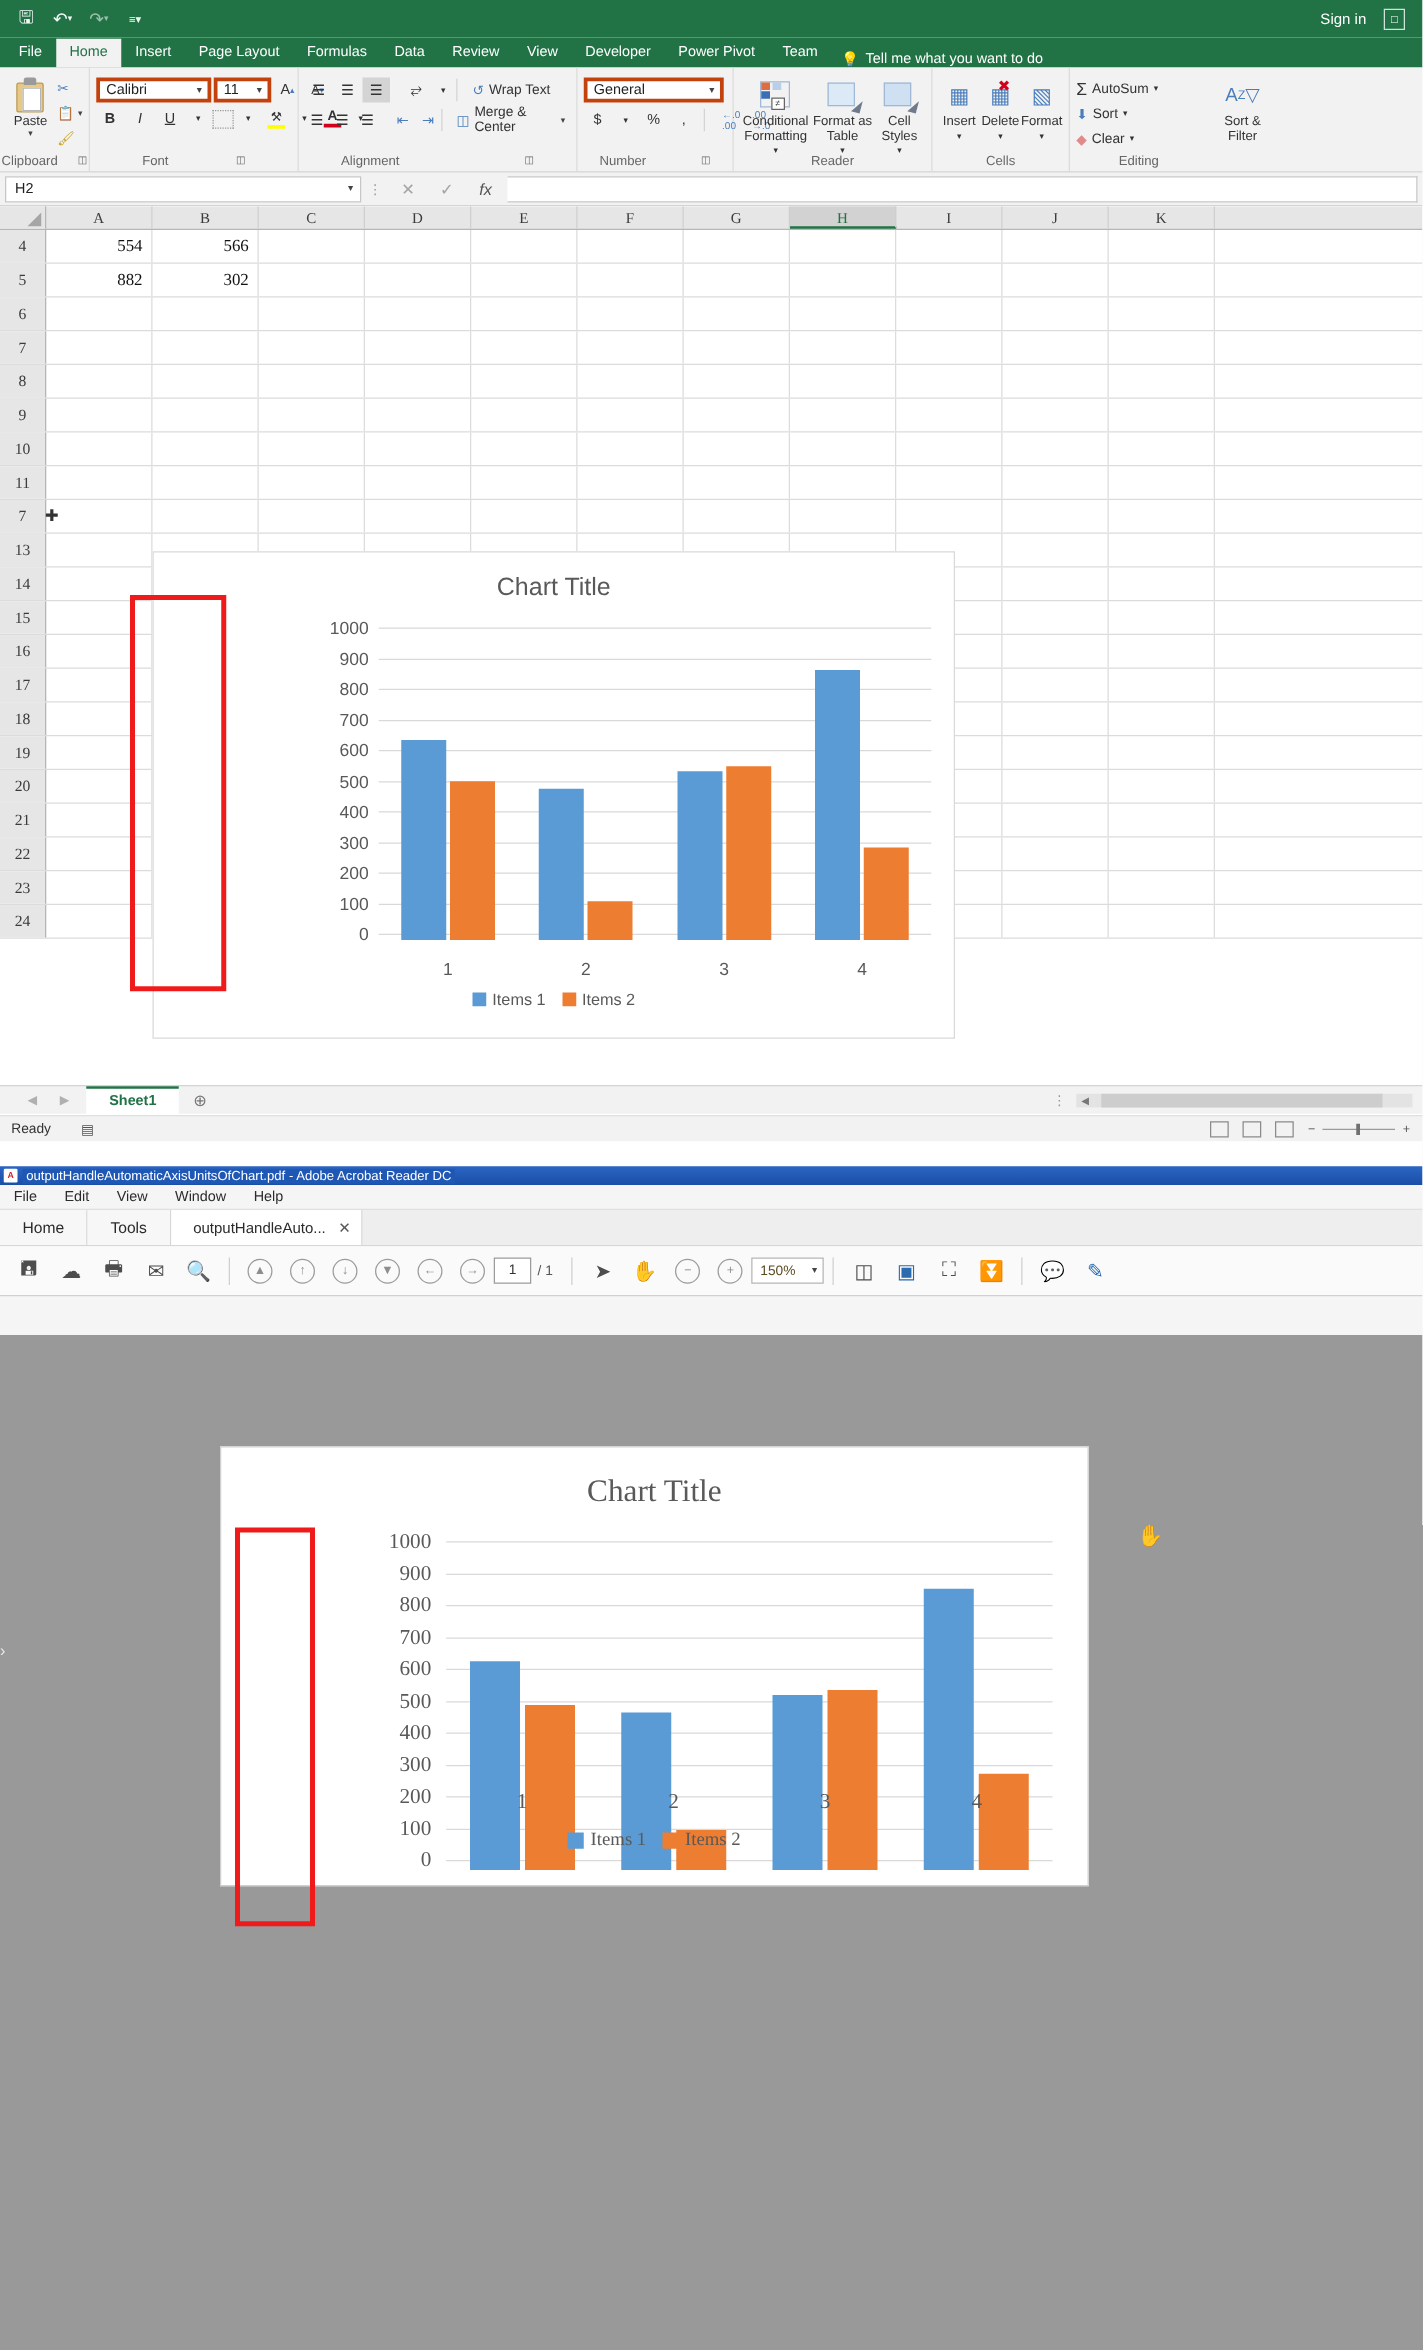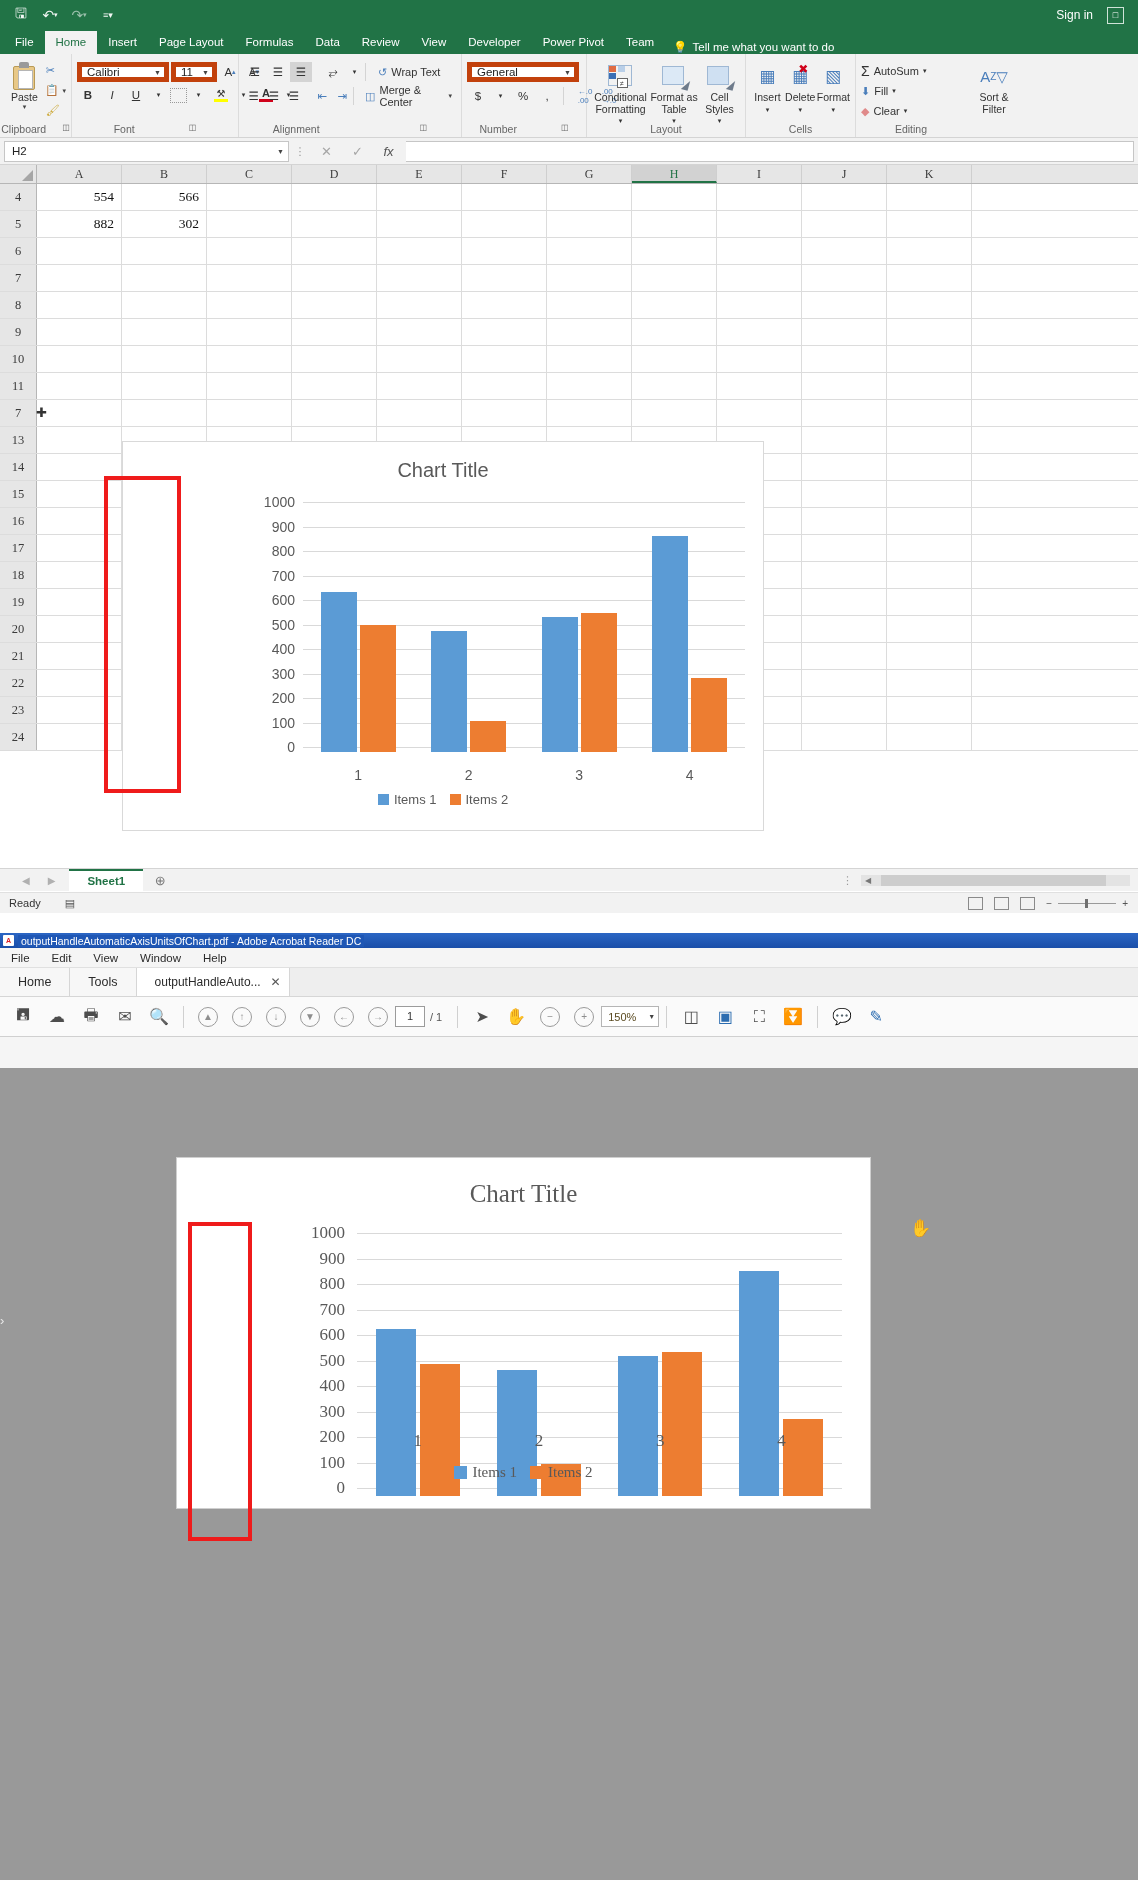--- a/index.html
+++ b/index.html
@@ -46,21 +46,21 @@
   .paste-btn { display:flex; flex-direction:column; align-items:center; width:42px; padding-top:3px; }
   .clip-icon { width:26px; height:28px; position:relative; }
   .clip-body { position:absolute; left:2px; top:4px; width:22px; height:24px; background:#e8c887; border:1px solid #b99a55; border-radius:2px; }
   .clip-paper { position:absolute; left:7px; top:8px; width:15px; height:19px; background:#fff; border:1px solid #b5b5b5; }
   .clip-clasp { position:absolute; left:8px; top:0px; width:10px; height:6px; background:#9a9a9a; border-radius:2px 2px 0 0; }
   .paste-label { font-size:10.5px; margin-top:1px; }
   .mini-col { display:flex; flex-direction:column; gap:3px; padding-top:3px; padding-left:2px; }
   .mini-btn { display:flex; align-items:center; gap:3px; font-size:11px; color:#444; height:17px; }
 
   .font-row { display:flex; align-items:center; gap:2px; margin-bottom:3px; }
-  .combo { height:20px; border:5px solid #c2410c; background:#fff; display:flex; align-items:center;
+  .combo { height:20px; border:3px solid #c2410c; background:#fff; display:flex; align-items:center;
      padding:0 3px 0 5px; font-size:11.5px; color:#222; }
   .combo .caret { margin-left:auto; font-size:7px; color:#444; padding-left:6px; }
   .fontname { width:92px; }
   .fontsize { width:46px; }
   .icobtn { width:22px; height:20px; display:flex; align-items:center; justify-content:center; font-size:11.5px; color:#333; }
   .icobtn.sm { width:19px; }
   .bold { font-weight:bold; }
   .ital { font-style:italic; }
   .undl { text-decoration:underline; }
   .align-row { display:flex; align-items:center; gap:1px; }
@@ -376,21 +376,21 @@
           <div class="gi">
             <div class="gridglyph">
               <div style="position:absolute;left:1px;top:1px;width:22px;height:19px;border:1px solid #9fb8d4;background:#cfe0f2"></div>
               <div class="brush"></div>
             </div>
           </div>
           <span>Cell Styles</span>
           <span style="font-size:7px">▾</span>
         </div>
       </div>
-      <div class="rgroup-label" style="bottom:2px">Layout</div>
+      <div class="rgroup-label" style="bottom:2px">Reader</div>
     </div>
 
     <div class="rgroup" style="width:110px">
       <div class="rgroup-body" style="justify-content:space-around; padding-top:3px">
         <div class="bigbtn w48">
           <div class="gi" style="color:#4a7ebb;font-size:17px">▦</div>
           <span>Insert</span>
           <span style="font-size:7px">▾</span>
         </div>
         <div class="bigbtn w48">
@@ -413,21 +413,21 @@
     <div class="rgroup" style="width:110px;border-right:none">
       <div class="rgroup-body">
         <div class="editing-col">
           <div class="edit-item">
             <span style="font-size:14px">Σ</span>
             <span>AutoSum</span>
             <span style="font-size:7px">▾</span>
           </div>
           <div class="edit-item">
             <span style="color:#4a7ebb">⬇</span>
-            <span>Fill</span>
+            <span>Sort</span>
             <span style="font-size:7px">▾</span>
           </div>
           <div class="edit-item">
             <span style="color:#e08a8a">◆</span>
             <span>Clear</span>
             <span style="font-size:7px">▾</span>
           </div>
         </div>
       </div>
       <div class="rgroup-label" style="bottom:2px">Editing</div>

